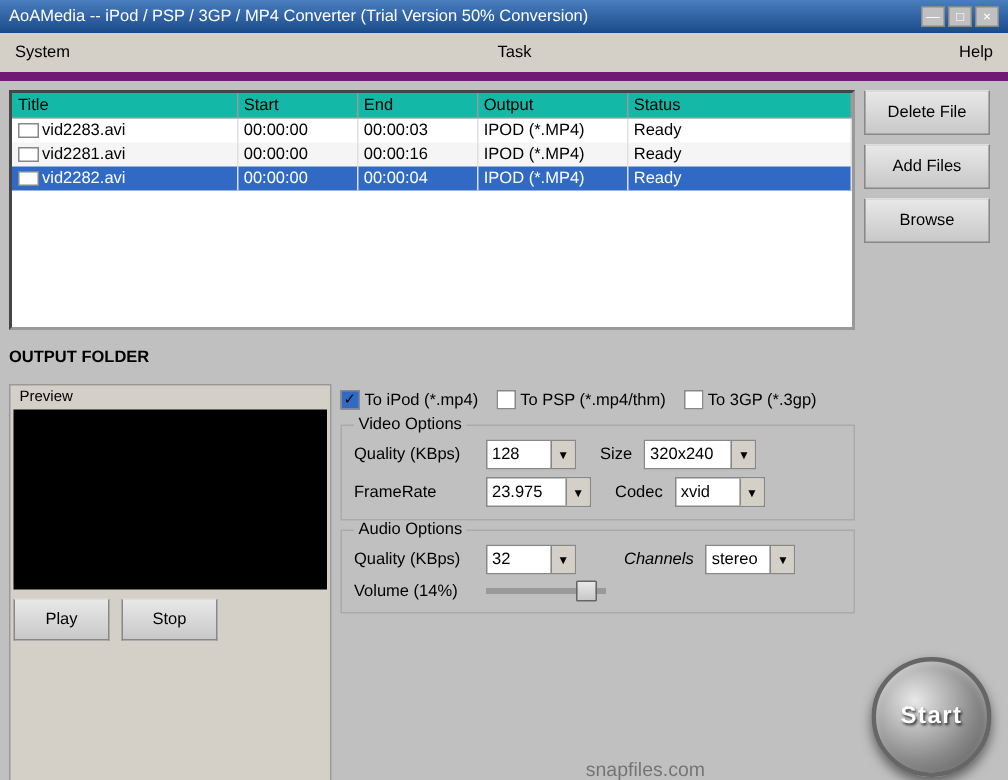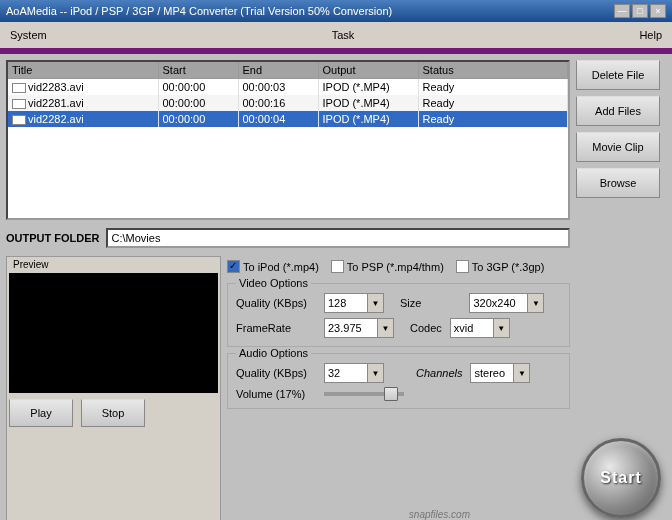--- a/index.html
+++ b/index.html
@@ -78,21 +78,21 @@
       background: #fff;
       border: 2px inset #999;
       flex: 0 0 auto;
       height: 160px;
     }
     .file-table {
       width: 100%;
       border-collapse: collapse;
     }
     .file-table th {
-      background: #a3a3a3;
+      background: #14b8a6;
       border-right: 1px solid #999;
       border-bottom: 1px solid #999;
       padding: 2px 4px;
       font-size: 11px;
       text-align: left;
       font-weight: normal;
     }
     .file-table td {
       padding: 2px 4px;
       border-right: 1px solid #e0e0e0;
@@ -348,23 +348,22 @@
       color: #fff;
       text-shadow: 1px 1px 2px rgba(0,0,0,0.8);
       letter-spacing: 1px;
     }
 
     
     .watermark {
       position: absolute;
       bottom: 6px;
       right: 100px;
-      font-size: 10px;
+      font-size: 13px;
       color: rgba(0,0,0,0.4);
-      font-style: italic;
     }
   </style>
 </head>
 <body>
 
 <div class="title-bar">
   <span>AoAMedia -- iPod / PSP / 3GP / MP4 Converter (Trial Version 50% Conversion)</span>
   <div class="title-bar-buttons">
     <div class="title-btn">—</div>
     <div class="title-btn">□</div>
@@ -414,21 +413,20 @@
     <td>00:00:04</td>
     <td>IPOD (*.MP4)</td>
     <td>Ready</td>
   </tr>
           </tbody>
       </table>
     </div>
 
     <div class="output-folder-row">
       <span class="output-label">OUTPUT FOLDER</span>
-      <input type="text" class="output-input" value="C:\Movies" style="">
     </div>
 
     <div class="bottom-section" style="position:relative;">
 
       <div class="preview-box">
         <span class="preview-label">Preview</span>
         <div class="preview-video"></div>
         <div class="preview-buttons">
           <button class="preview-btn">Play</button>
           <button class="preview-btn">Stop</button>
@@ -454,21 +452,21 @@
 
         <div class="option-group">
           <span class="option-group-title">Video Options</span>
           <div class="option-row">
             <span class="option-label">Quality (KBps)</span>
             <div class="dropdown">
               <span class="dropdown-value">128</span>
               <div class="dropdown-arrow">▼</div>
             </div>
             <span style="margin-left:8px;">Size</span>
-            <div class="dropdown" style="min-width:75px;margin-left:40px;">
+            <div class="dropdown" style="min-width:75px;">
               <span class="dropdown-value">320x240</span>
               <div class="dropdown-arrow">▼</div>
             </div>
           </div>
           <div class="option-row">
             <span class="option-label">FrameRate</span>
             <div class="dropdown" style="min-width:70px;">
               <span class="dropdown-value">23.975</span>
               <div class="dropdown-arrow">▼</div>
             </div>
@@ -488,39 +486,38 @@
               <span class="dropdown-value">32</span>
               <div class="dropdown-arrow">▼</div>
             </div>
             <span style="margin-left:24px;font-style:italic;">Channels</span>
             <div class="dropdown" style="min-width:60px;">
               <span class="dropdown-value">stereo</span>
               <div class="dropdown-arrow">▼</div>
             </div>
           </div>
           <div class="option-row">
-            <span class="option-label">Volume (17%)</span>
+            <span class="option-label">Volume (14%)</span>
             <div class="slider-container">
               <div class="volume-slider">
                 <div class="volume-slider-thumb"></div>
               </div>
             </div>
           </div>
         </div>
 
       </div>
 
       <span class="watermark">snapfiles.com</span>
     </div>
 
   </div>
 
   <div class="right-panel">
     <button class="side-btn">Delete File</button>
     <button class="side-btn">Add Files</button>
-    <button class="side-btn">Movie Clip</button>
     <button class="side-btn">Browse</button>
     <div class="start-btn-container">
       <button class="start-btn">Start</button>
     </div>
   </div>
 
 </div>
 
 </body></html>

